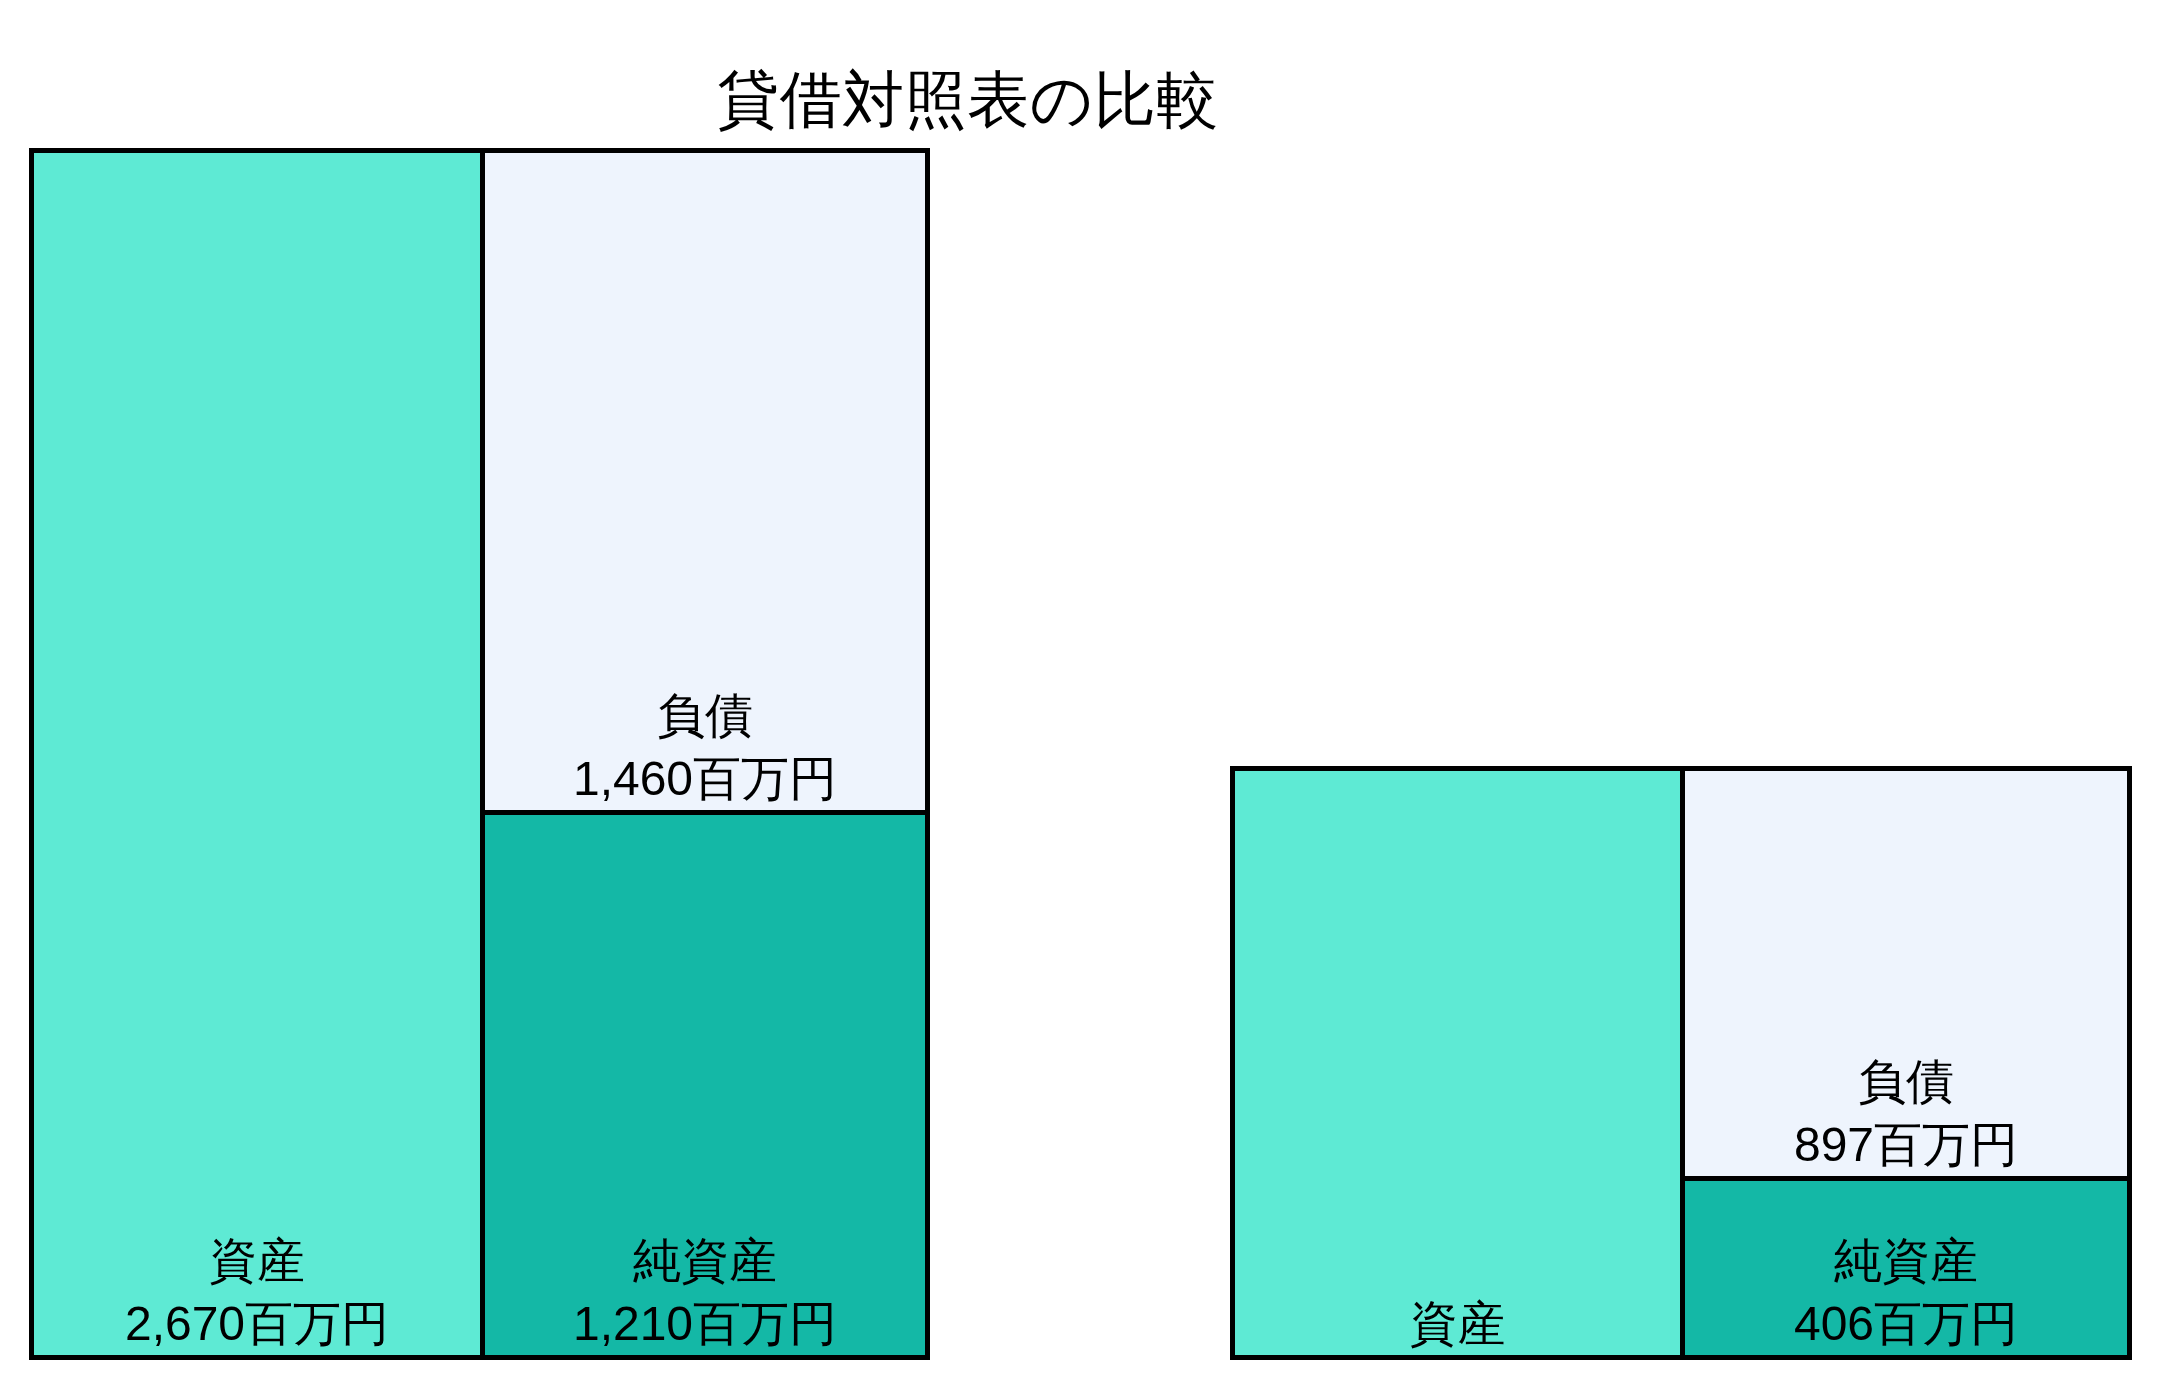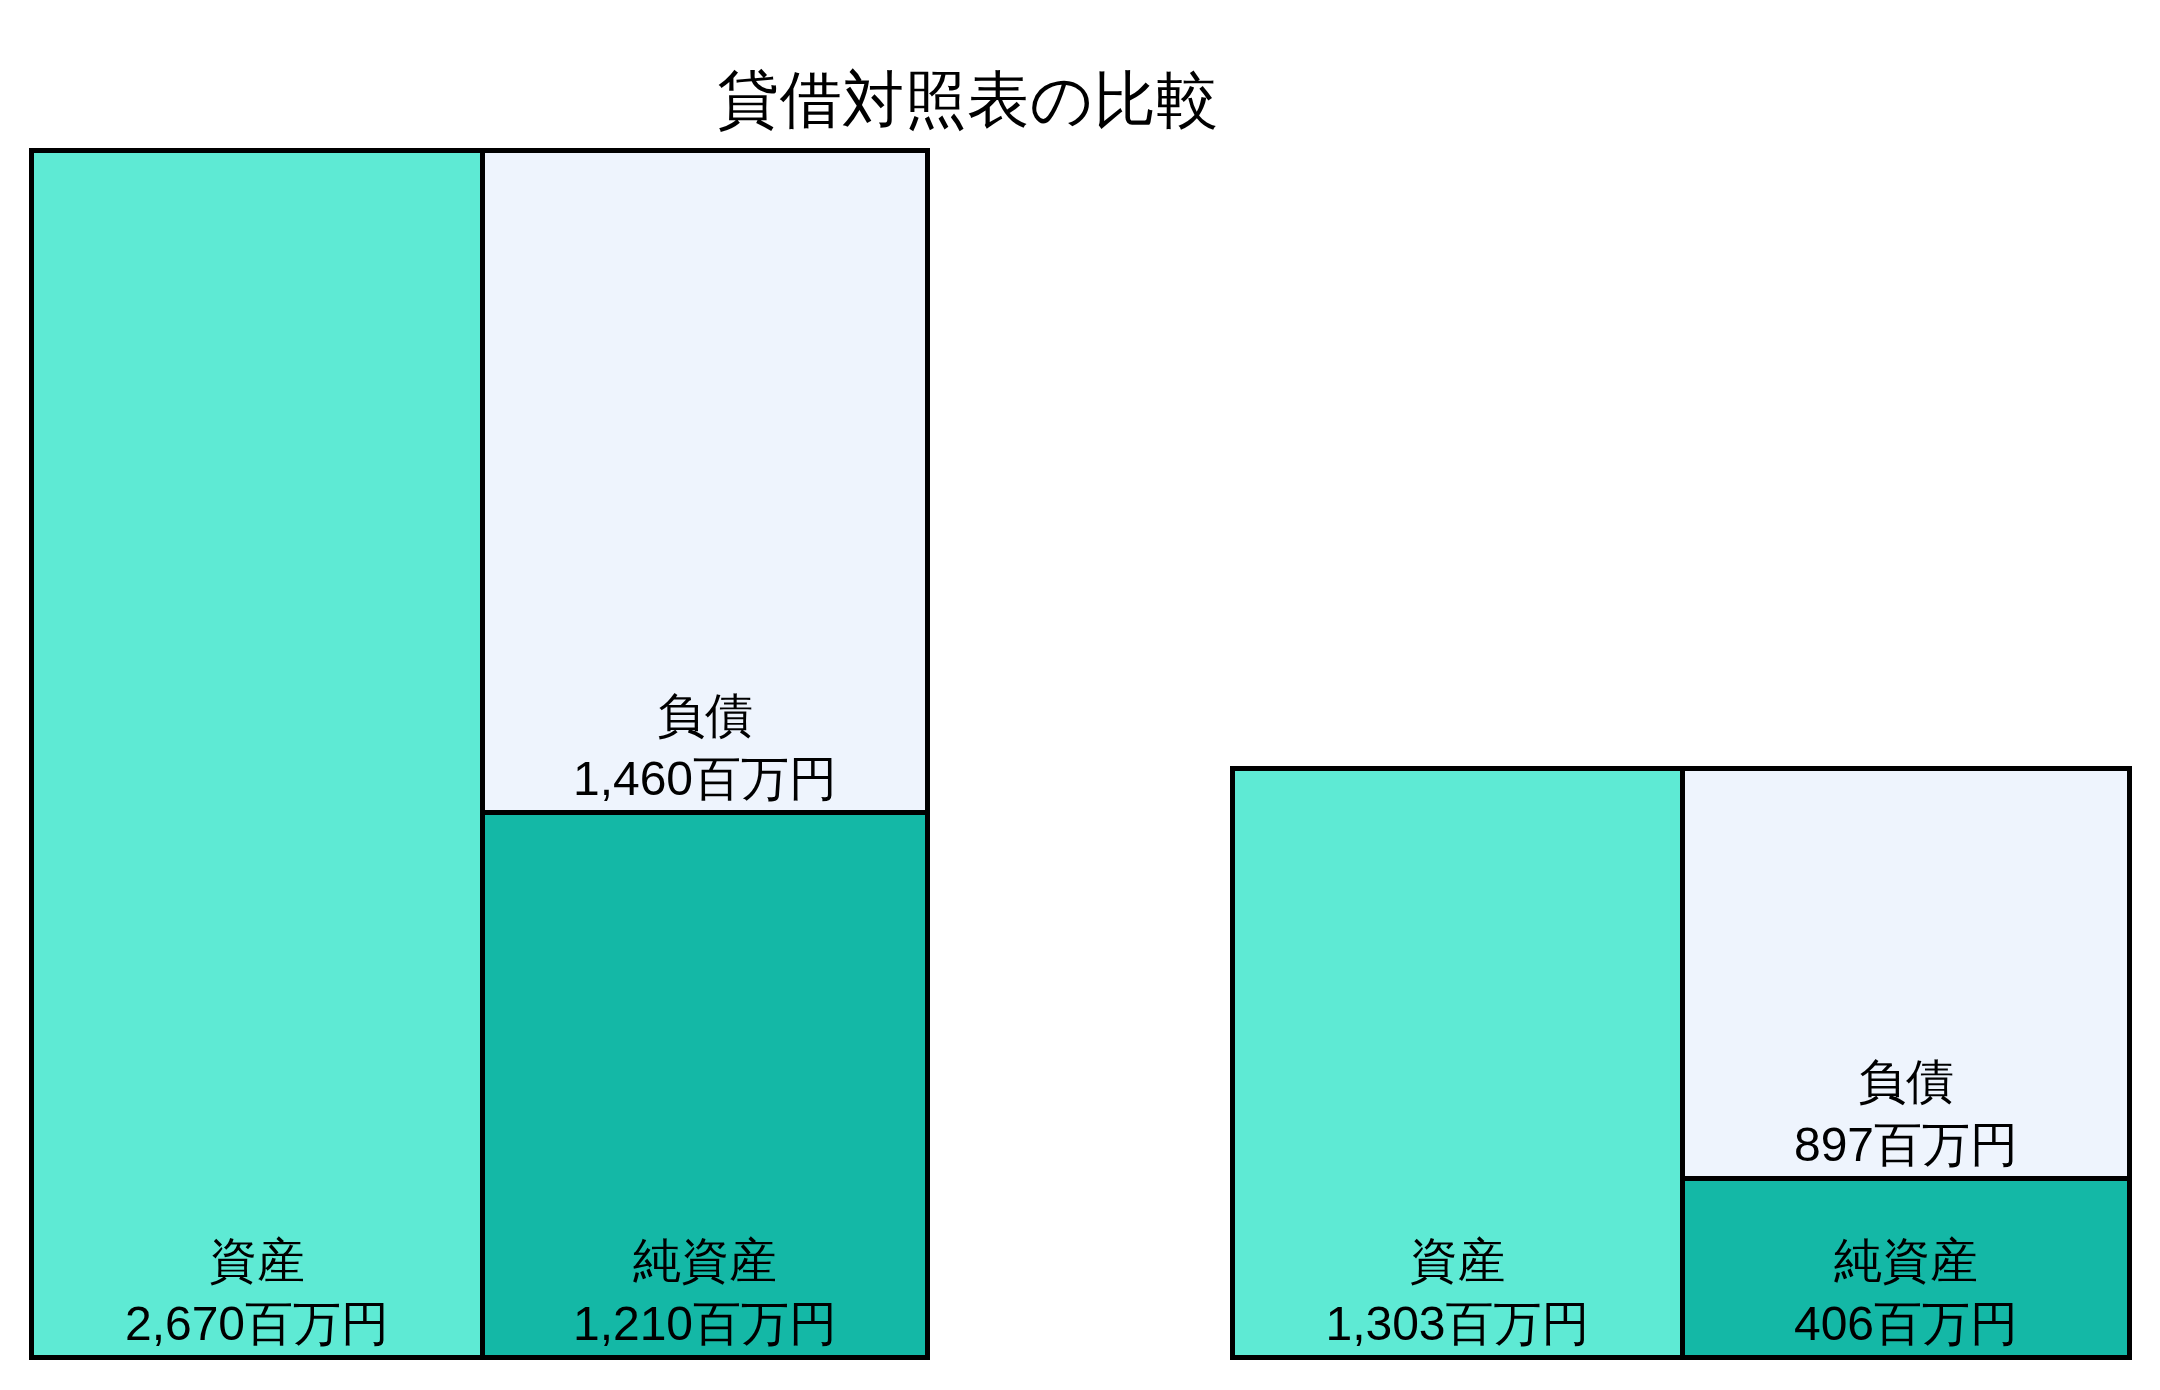--- a/index.html
+++ b/index.html
@@ -106,21 +106,20 @@
       </div>
     </div>
 
   </div>
 
   <div class="bs-group" style="left:1230px; top:766px; width:902px; height:594px;">
 
     <div class="bs-box asset" style="left:0px; top:0px; width:455px; height:594px;">
       <div class="box-label">
         <span class="ln">資産</span>
-        <span class="ln">1,303百万円</span>
       </div>
     </div>
 
     <div class="bs-box liability" style="left:450px; top:0px; width:452px; height:415px;">
       <div class="box-label">
         <span class="ln">負債</span>
         <span class="ln">897百万円</span>
       </div>
     </div>
 

